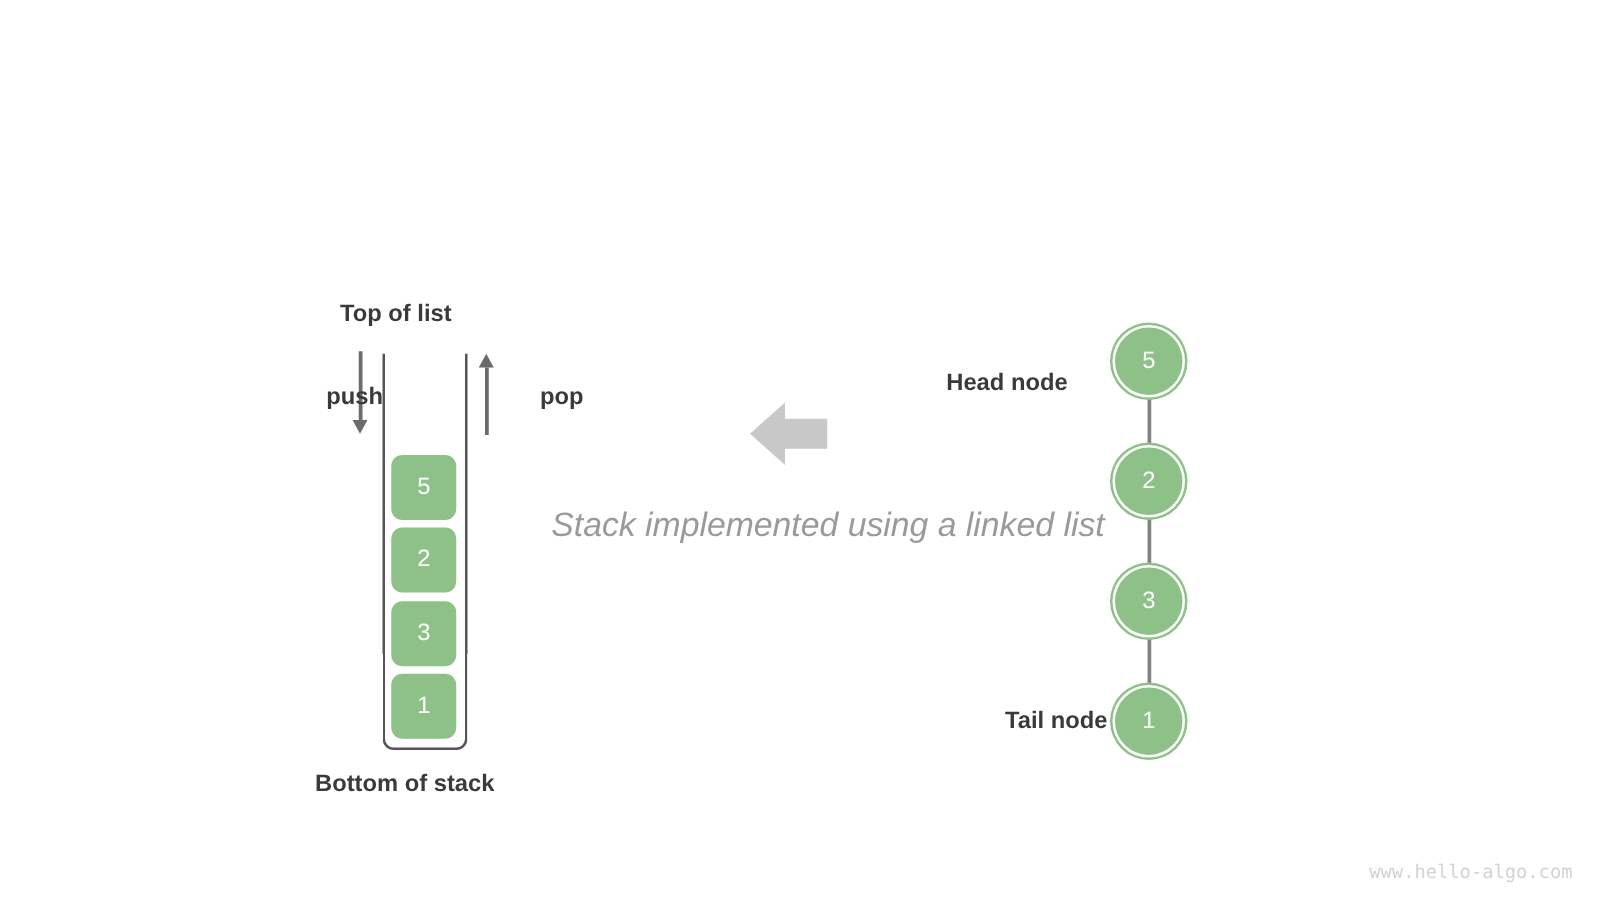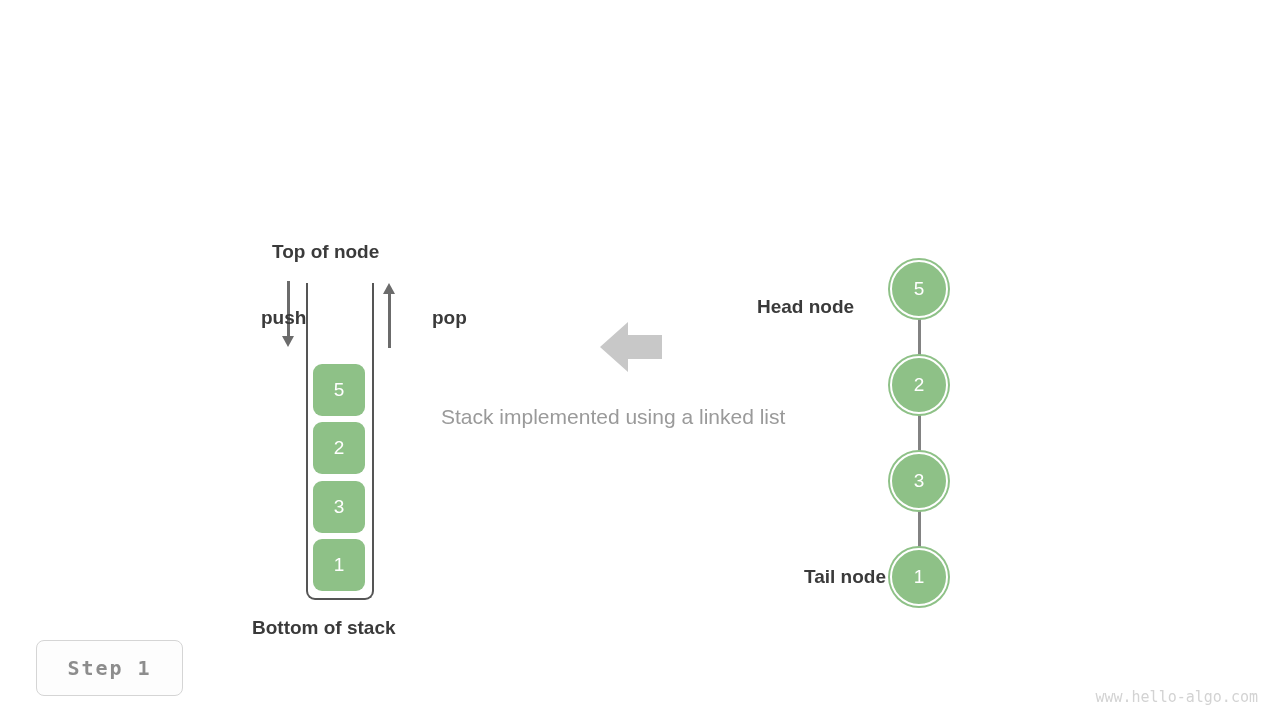--- a/index.html
+++ b/index.html
@@ -22,23 +22,24 @@
     font-family: "Liberation Sans", sans-serif;
     font-weight: bold;
     font-size: 19px;
     color: #3a3a3a;
     white-space: nowrap;
   }
   .lbl-gray {
     position: absolute;
     font-family: "Liberation Sans", sans-serif;
     font-weight: normal;
-    font-size: 21px;
+    font-size: 27px;
     color: #9a9a9a;
     white-space: nowrap;
+    font-style: italic;
   }
 
   
   #stack-group {
     position: absolute;
     left: 0;
     top: 0;
     width: 520px;
     height: 720px;
   }
@@ -172,21 +173,21 @@
     margin-left: 12px;
   }
 </style>
 </head>
 <body>
 
 <div id="stage">
 
   <div id="stack-group">
 
-    <div class="lbl-bold" style="left:272px; top:241px;">Top of node</div>
+    <div class="lbl-bold" style="left:272px; top:241px;">Top of list</div>
 
     <div class="stack-wall" style="left:306px; top:283px; height:240px;"></div>
     <div class="stack-wall" style="left:372px; top:283px; height:240px;"></div>
     <div id="stack-container-bottom"></div>
 
     <div class="vline" style="left:287px; top:281px; height:57px;"></div>
     <div class="arrowhead-down" style="left:282px; top:336px;"></div>
     <div class="lbl-bold" style="left:214px; top:307px;margin-left:47px;">push</div>
 
     <div class="vline" style="left:388px; top:294px; height:54px;"></div>
@@ -221,17 +222,16 @@
 
     <div class="ll-link" style="top:510px; height:46px;"></div>
     <div class="ll-arrowhead" style="top:554px;"></div>
 
     <div class="ll-node" style="left:890px; top:260px;">5</div>
     <div class="ll-node" style="left:890px; top:356px;">2</div>
     <div class="ll-node" style="left:890px; top:452px;">3</div>
     <div class="ll-node" style="left:890px; top:548px;">1</div>
   </div>
 
-  <div id="step-badge">Step 1</div>
 
   <div id="watermark">www.hello-algo.com</div>
 
 </div>
 
 </body></html>

